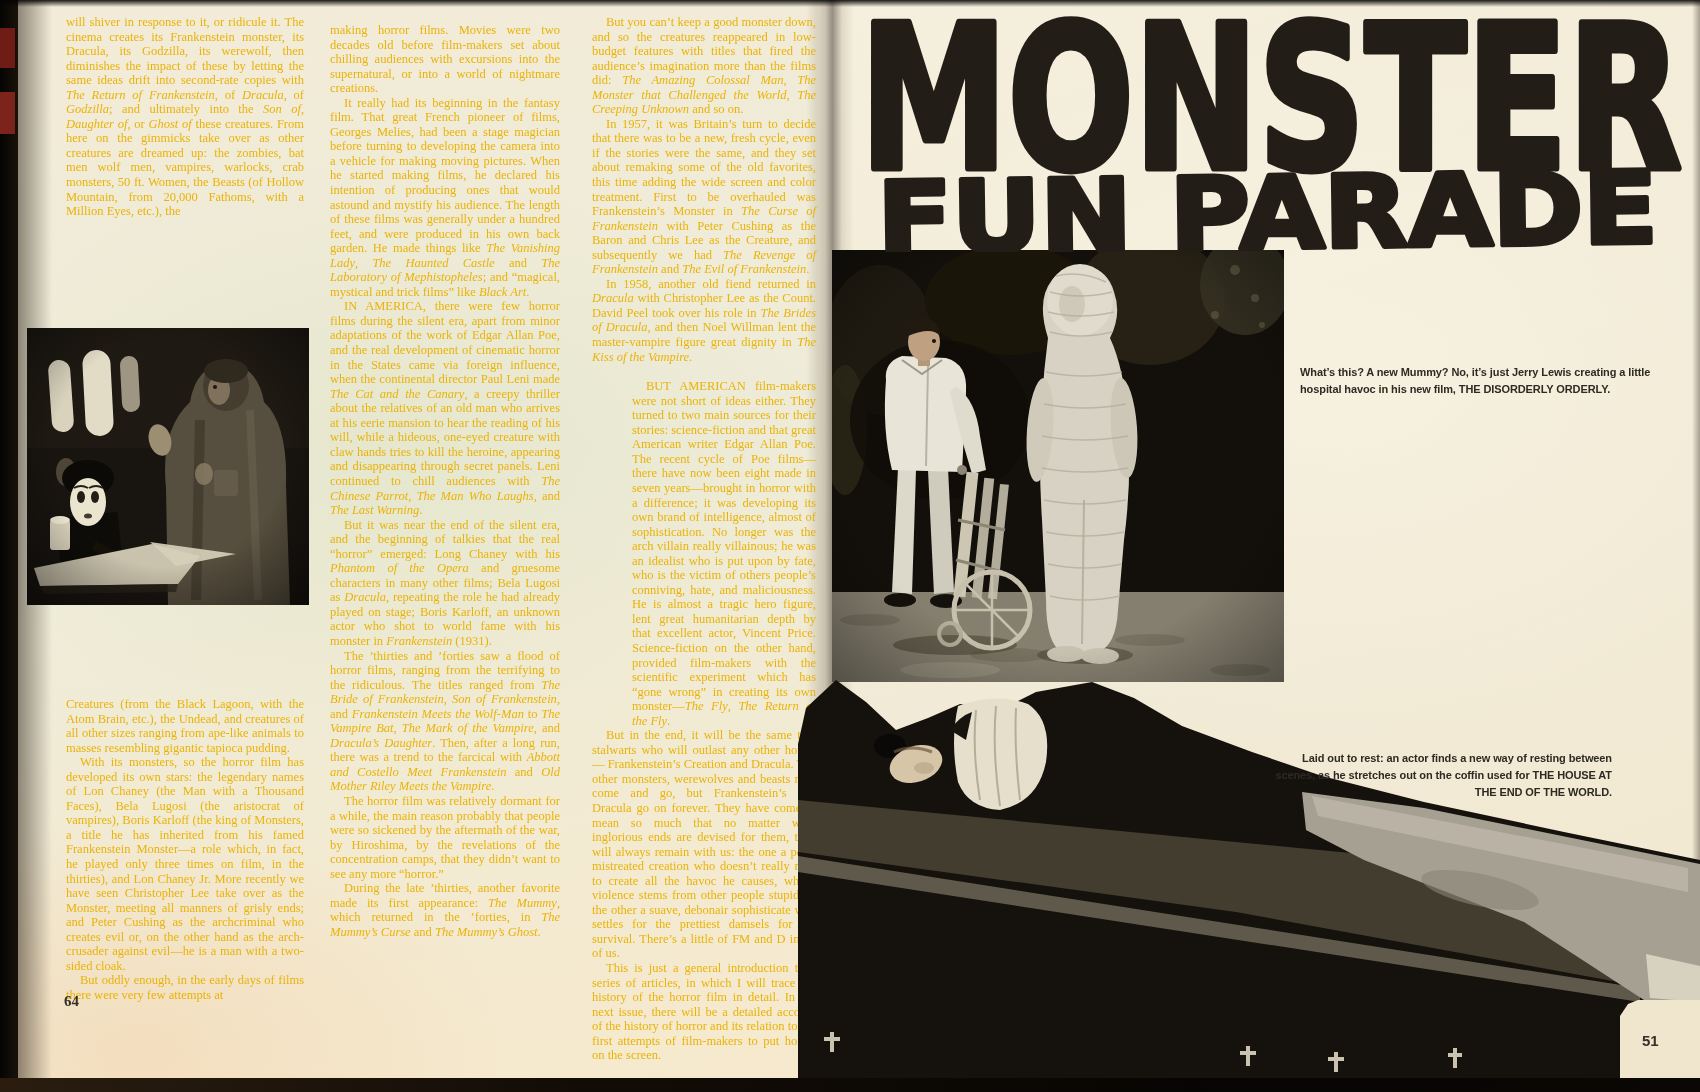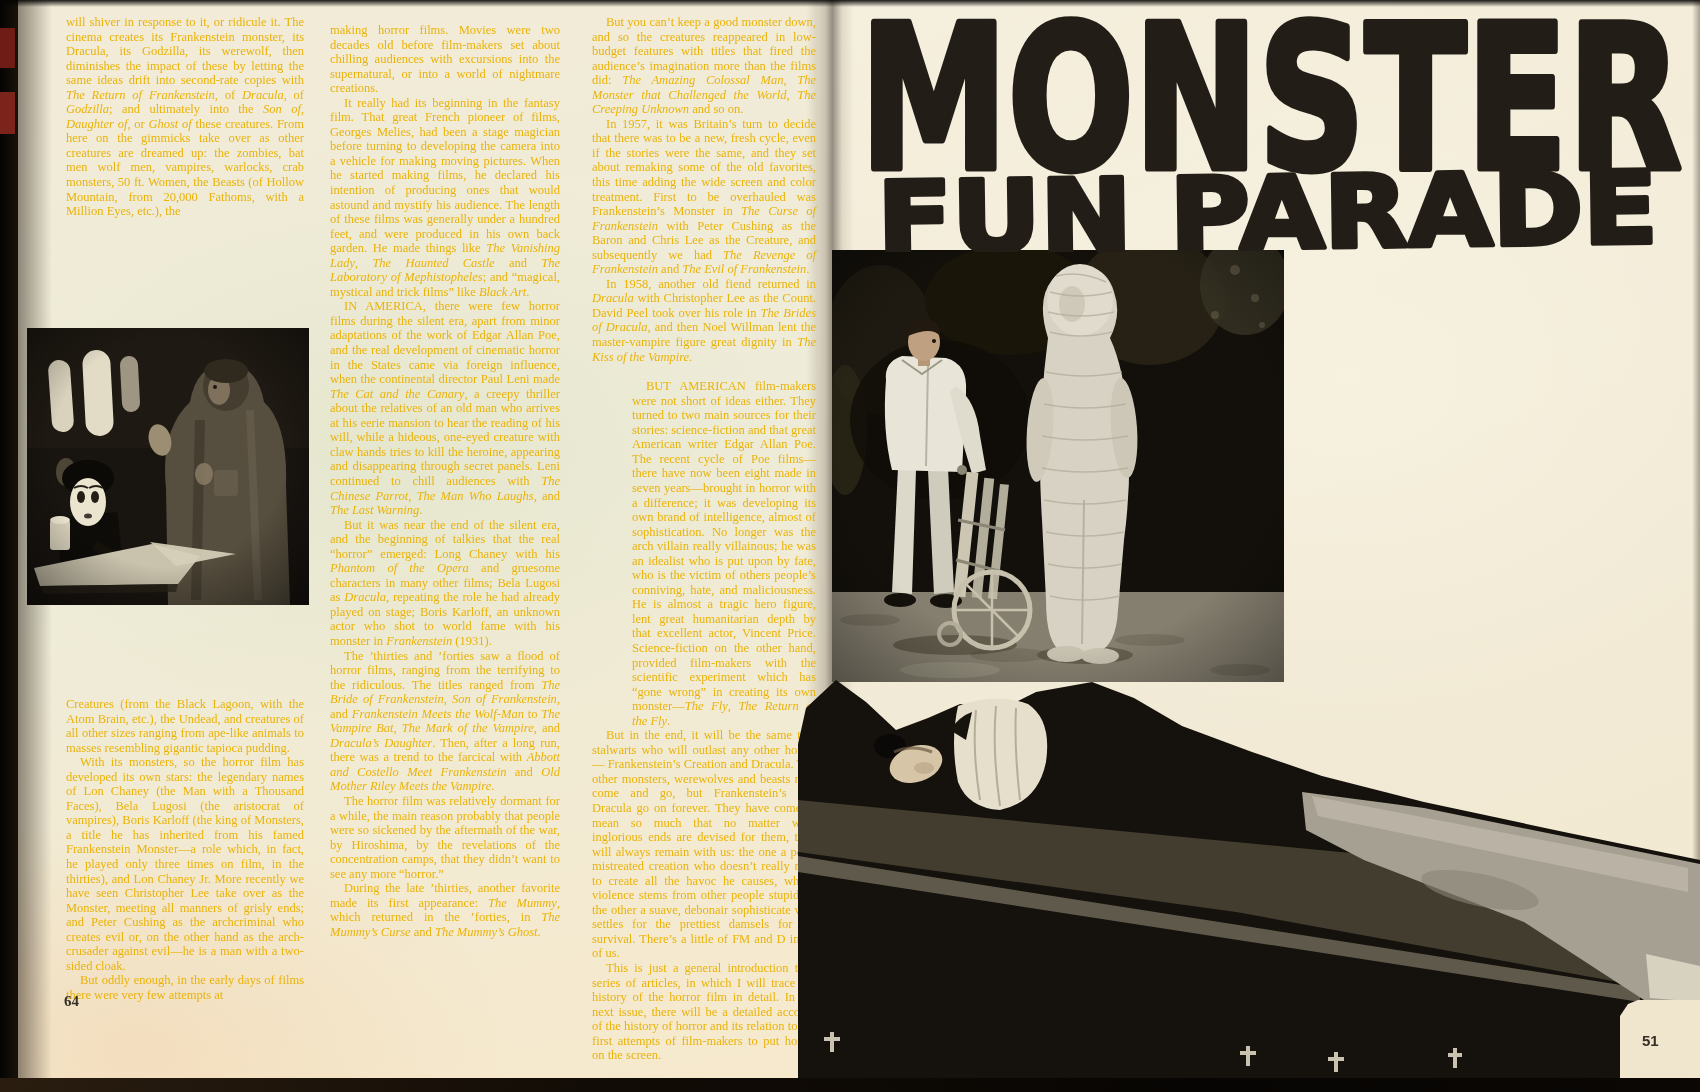--- a/index.html
+++ b/index.html
@@ -221,21 +221,23 @@
         <path d="M1046 532 Q1084 540 1124 532"></path>
         <path d="M1048 564 Q1084 572 1122 564"></path>
         <path d="M1050 596 Q1084 604 1120 596"></path>
       </g>
       <ellipse cx="1066" cy="654" rx="19" ry="8" fill="#c7c1b0"></ellipse>
       <ellipse cx="1100" cy="656" rx="19" ry="8" fill="#c7c1b0"></ellipse>
     </g>
     <rect x="832" y="250" width="452" height="432" fill="url(#mvig)"></rect>
   </svg>
 
-
+  <div class="caption" style="left:1300px;top:364px;width:358px;">What’s this? A new Mummy? No, it’s just Jerry Lewis creating a little hospital havoc in his new film, THE DISORDERLY ORDERLY.</div>
+
+  <div class="caption right" style="left:1262px;top:750px;width:350px;">Laid out to rest: an actor finds a new way of resting between scenes, as he stretches out on the coffin used for THE HOUSE AT THE END OF THE WORLD.</div>
 
   <svg class="photo-svg" style="left:798px;top:664px;z-index:10;" width="902" height="416" viewBox="798 664 902 416">
     <path d="M798 744 L806 708 L836 680 L866 702 L896 730 L928 718 L960 704 L1000 710 L1036 692 L1092 682 L1134 698 L1182 726 L1252 752 L1322 776 L1424 802 L1564 832 L1700 860 L1700 1080 L798 1080 Z" fill="#15110c"></path>
     <polygon points="798,800 1424,860 1640,956 1640,986 1236,912 798,852" fill="#433d30"></polygon>
     <polygon points="798,856 1640,988 1640,1002 798,872" fill="#6b6656" opacity="0.85"></polygon>
     <g>
       <ellipse cx="890" cy="746" rx="16" ry="12" fill="#0b0907"></ellipse>
       <ellipse cx="916" cy="764" rx="27" ry="18" fill="#d7c5a7" transform="rotate(-18 916 764)"></ellipse>
       <ellipse cx="924" cy="768" rx="10" ry="6" fill="#b5a184" opacity="0.6"></ellipse>
       <path d="M894 752 Q912 744 932 752" stroke="#6b5a42" stroke-width="3" fill="none" opacity="0.7"></path>

